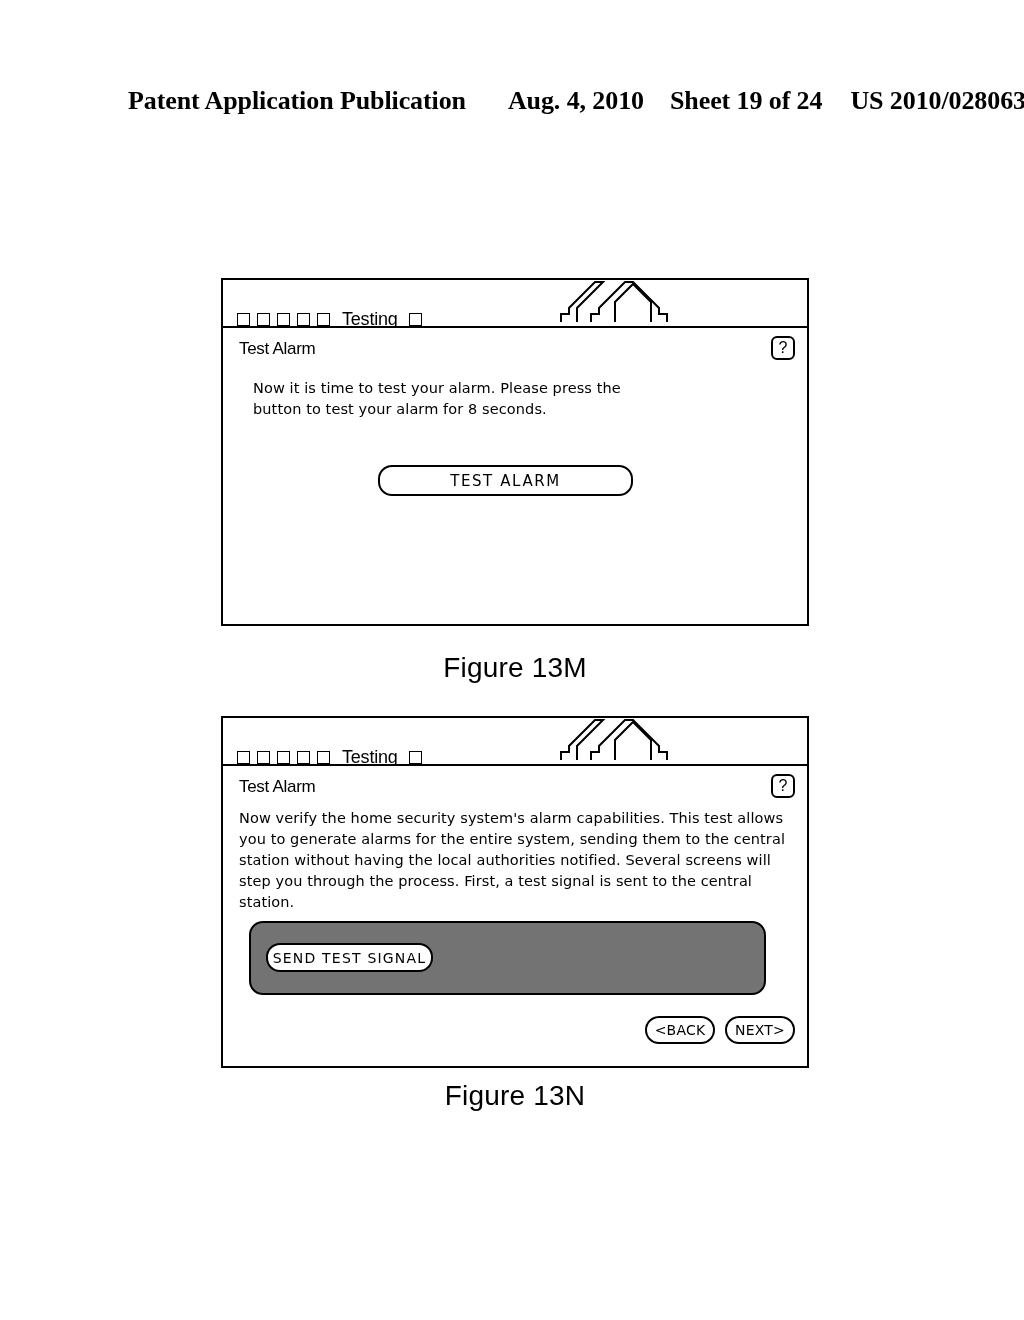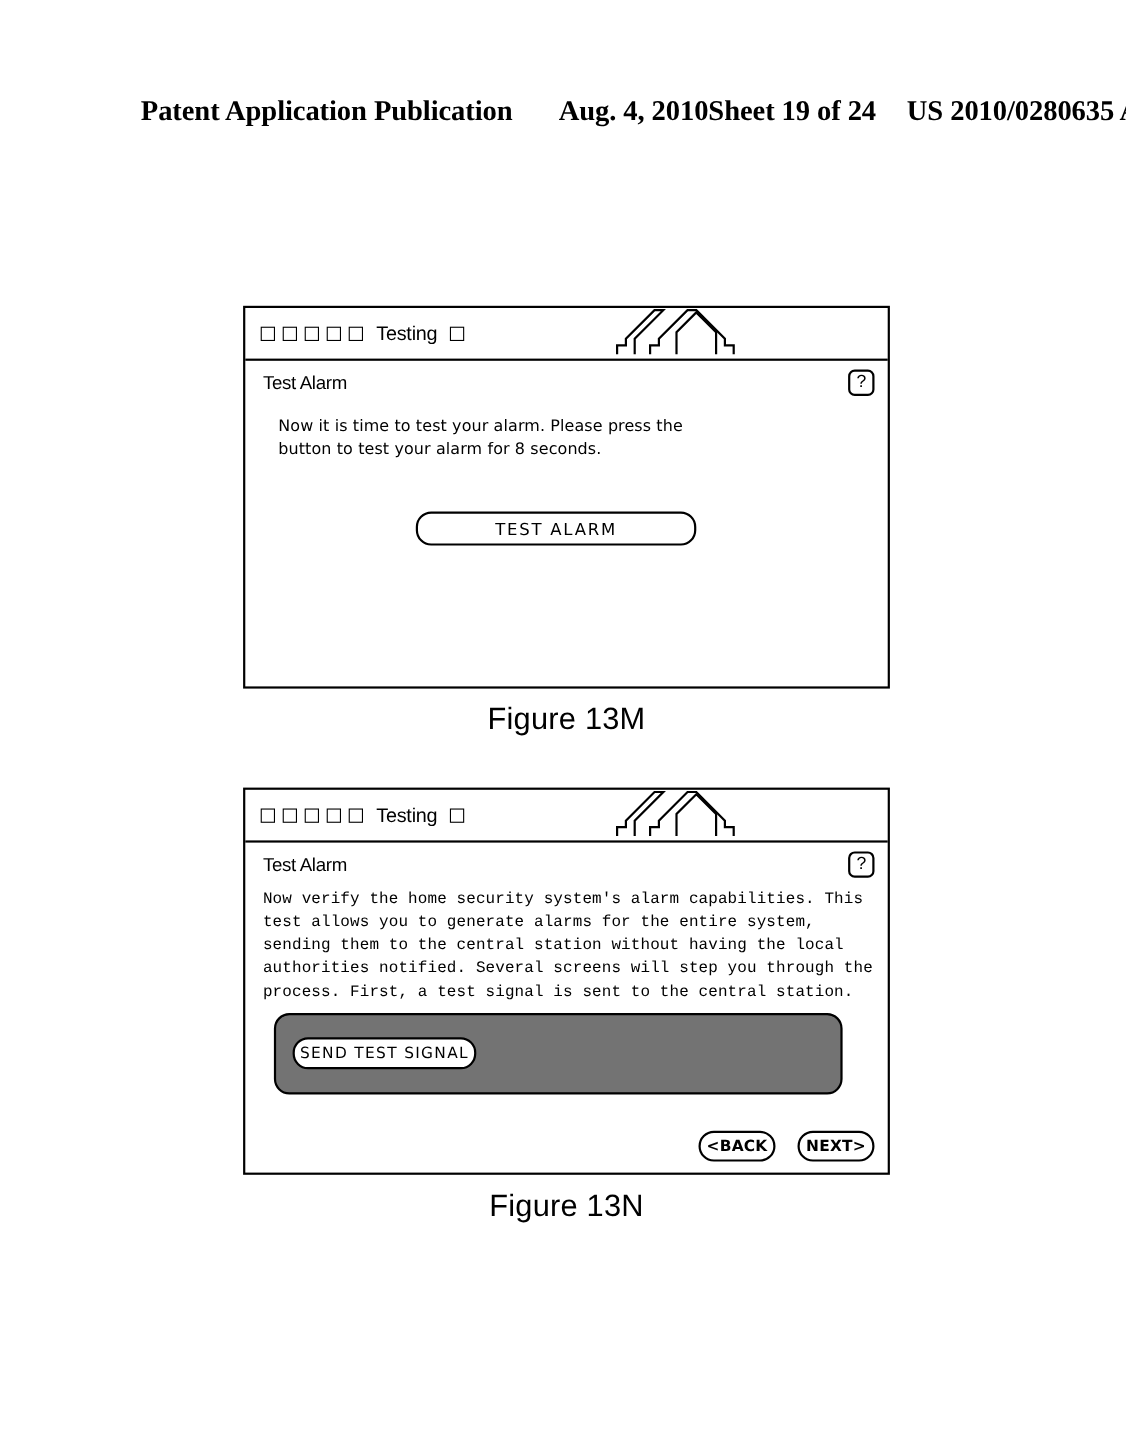--- a/index.html
+++ b/index.html
@@ -25,21 +25,21 @@
     display: flex;
     align-items: baseline;
     font-family: "Liberation Serif", serif;
     font-weight: bold;
     font-size: 26px;
     letter-spacing: -0.1px;
     white-space: nowrap;
   }
   .page-header .hdr-pub   { }
   .page-header .hdr-date  { margin-left: 42px; }
-  .page-header .hdr-sheet { }
+  .page-header .hdr-sheet { margin-left: 26px; }
   .page-header .hdr-num   { margin-left: 28px; font-family: Liberation Serif, serif; }
 
   
   .figure {
     position: absolute;
     left: 221px;
     width: 588px;
   }
   #figure-13m { top: 278px; }
   #figure-13n { top: 716px; }
@@ -57,21 +57,21 @@
   .statusbar {
     position: relative;
     height: 48px;
     border-bottom: 2px solid #000;
     box-sizing: border-box;
     overflow: hidden;
   }
   .status-left {
     position: absolute;
     left: 14px;
-    top: 0;
+    top: 16px;
     height: 100%;
     display: flex;
     align-items: center;
     gap: 7px;
     z-index: 2;
   }
   .chk {
     width: 13px;
     height: 13px;
     border: 1.6px solid #000;
@@ -135,21 +135,20 @@
   }
   #figure-13m .body-text {
     left: 30px;
     top: 50px;
     width: 420px;
   }
   #figure-13n .body-text {
     left: 16px;
     top: 42px;
     width: 556px;
-    font-family: Liberation Mono, monospace;
   }
 
   
   .btn {
     border: 2px solid #000;
     border-radius: 14px;
     box-sizing: border-box;
     background: #fff;
     font-family: "DejaVu Sans", sans-serif;
     text-align: center;
@@ -185,43 +184,42 @@
     top: 20px;
     width: 167px;
     height: 29px;
     font-size: 14px;
     letter-spacing: 1.2px;
   }
 
   .nav-row {
     position: absolute;
     right: 12px;
-    bottom: 10px;
+    bottom: 22px;
     display: flex;
-    gap: 20px;
-    font-weight: bold;
+    gap: 10px;
   }
   .btn-nav {
     width: 70px;
     height: 28px;
     font-size: 14px;
     letter-spacing: 0.2px;
   }
 
   
   .caption {
     position: absolute;
     left: 0;
     width: 588px;
     text-align: center;
     font-family: "Liberation Sans", sans-serif;
     font-size: 28px;
     letter-spacing: 0.2px;
   }
-  #figure-13m .caption { top: 360px; }
+  #figure-13m .caption { top: 374px; }
   #figure-13n .caption { top: 364px; }
 </style>
 </head>
 <body>
 
 <div class="page-header">
   <span class="hdr-pub">Patent Application Publication</span>
   <span class="hdr-date">Aug. 4, 2010</span>
   <span class="hdr-sheet">Sheet 19 of 24</span>
   <span class="hdr-num">US 2010/0280635 A1</span>

